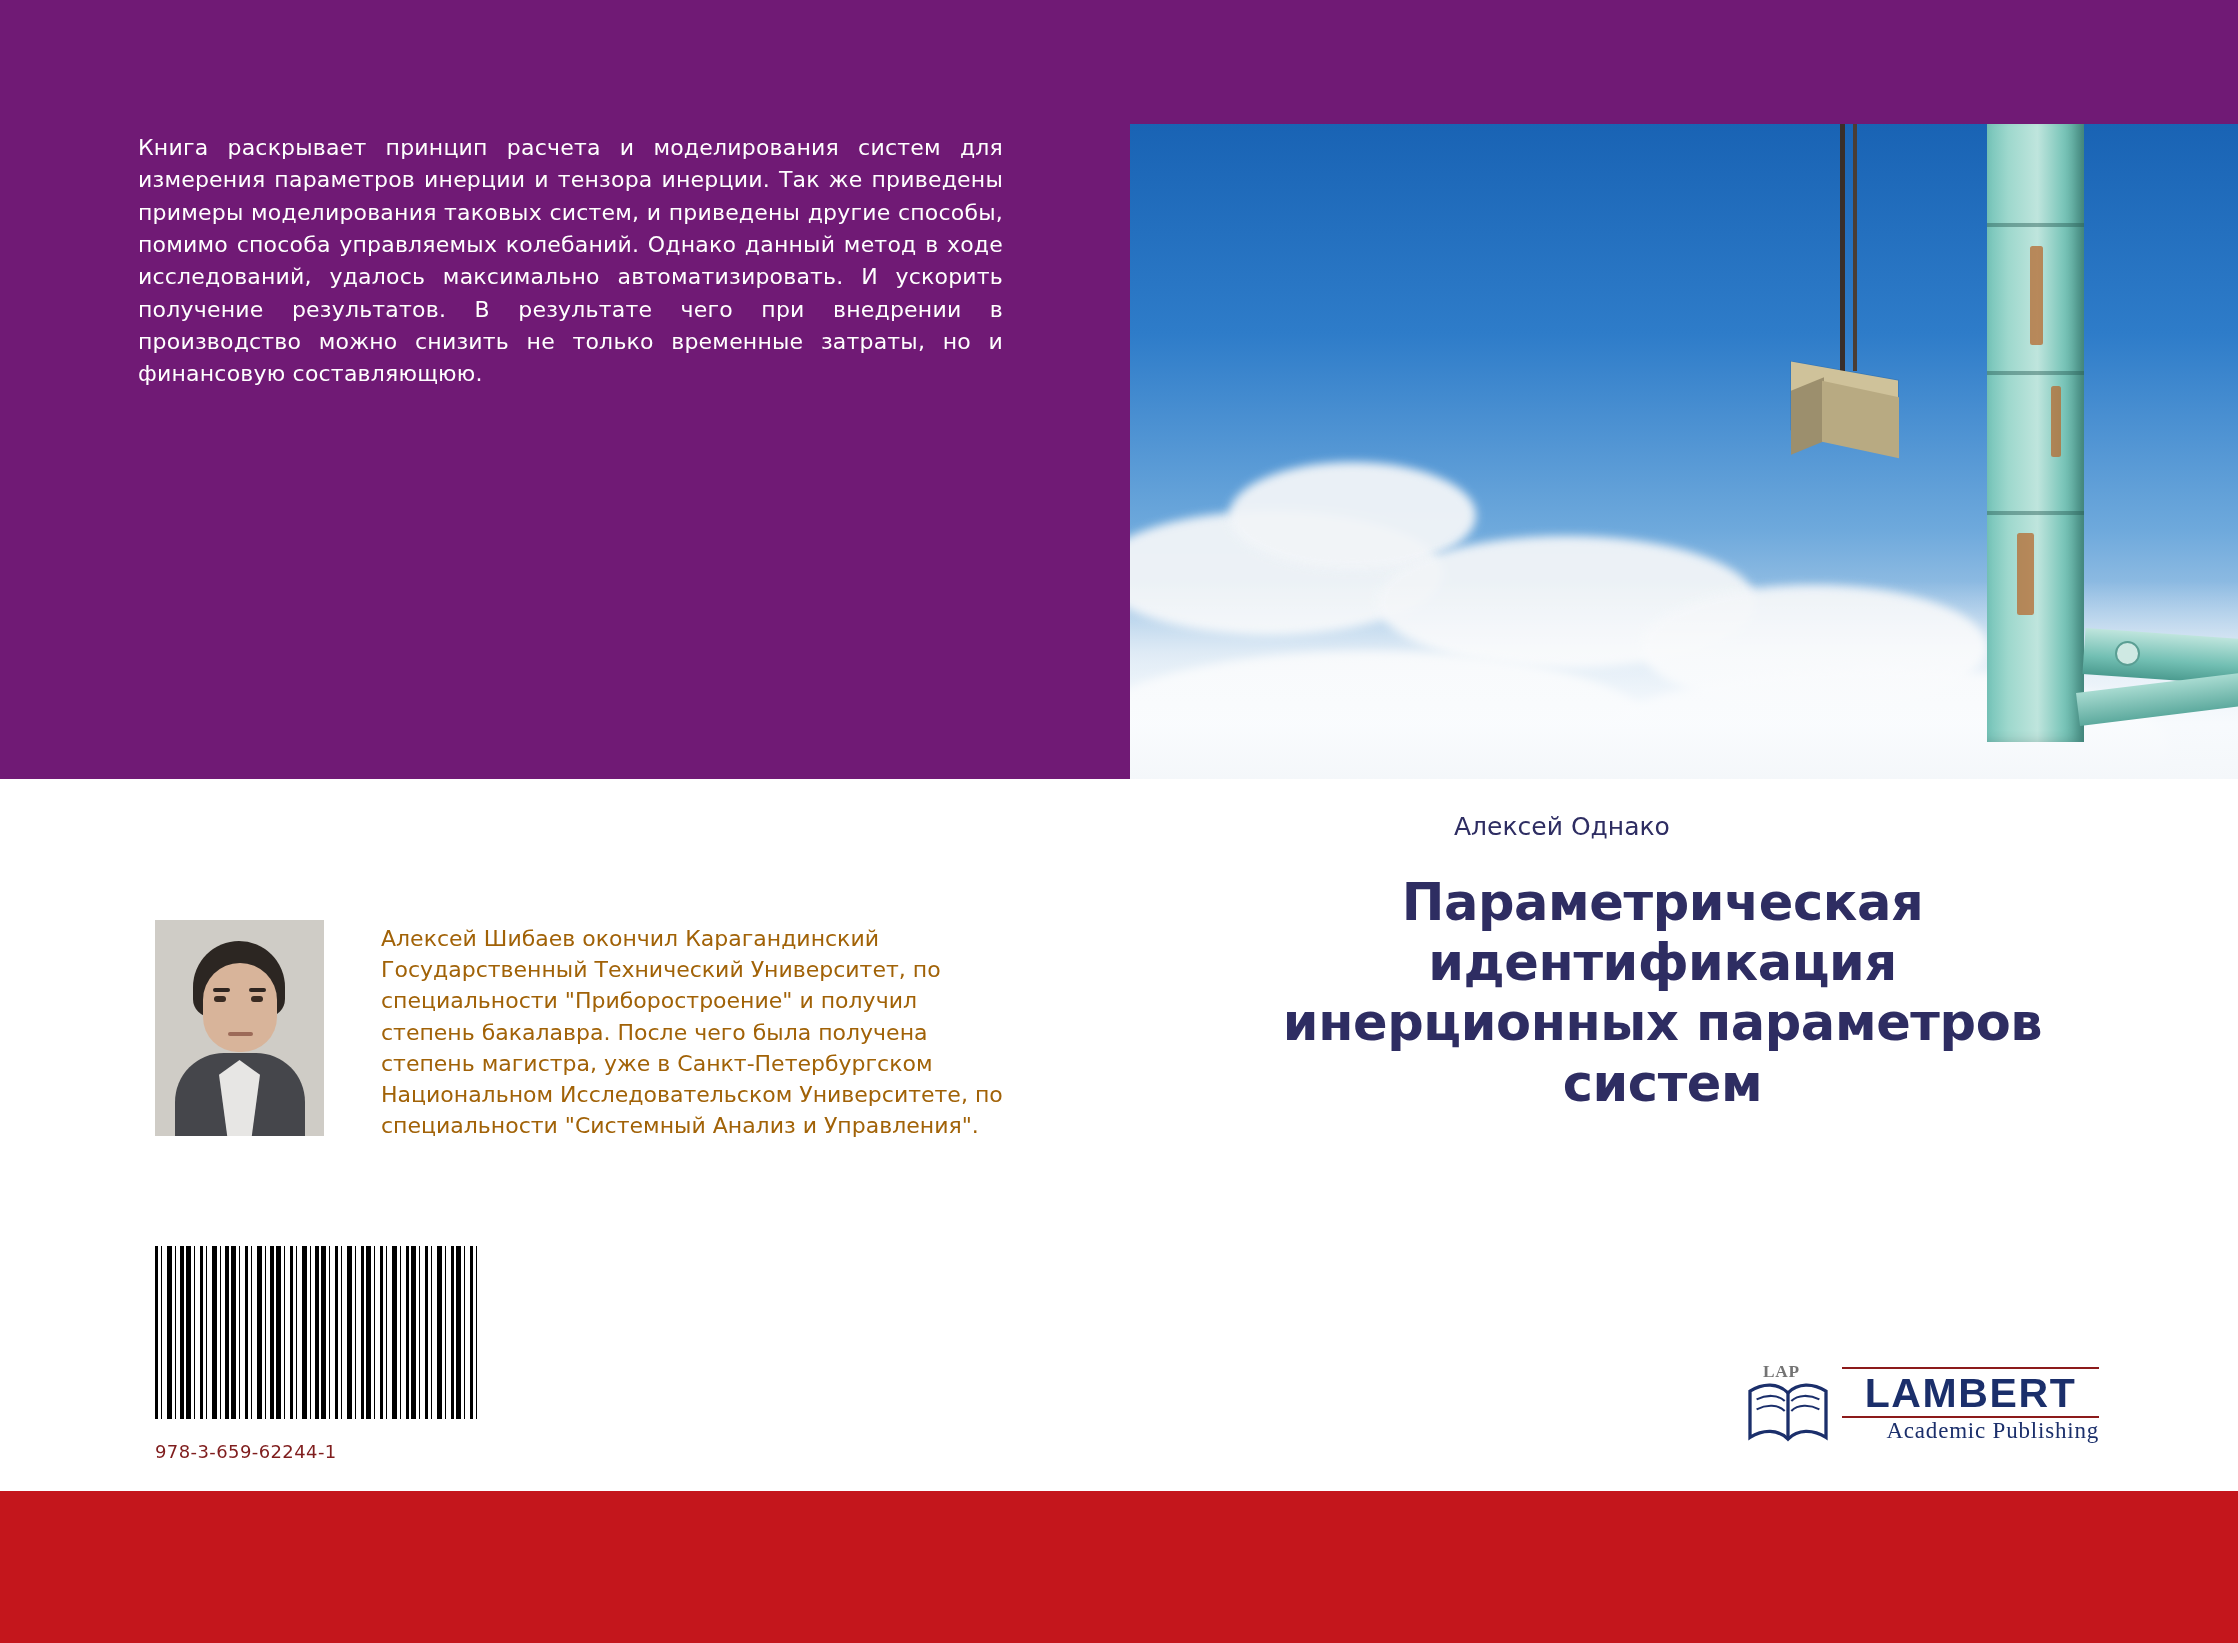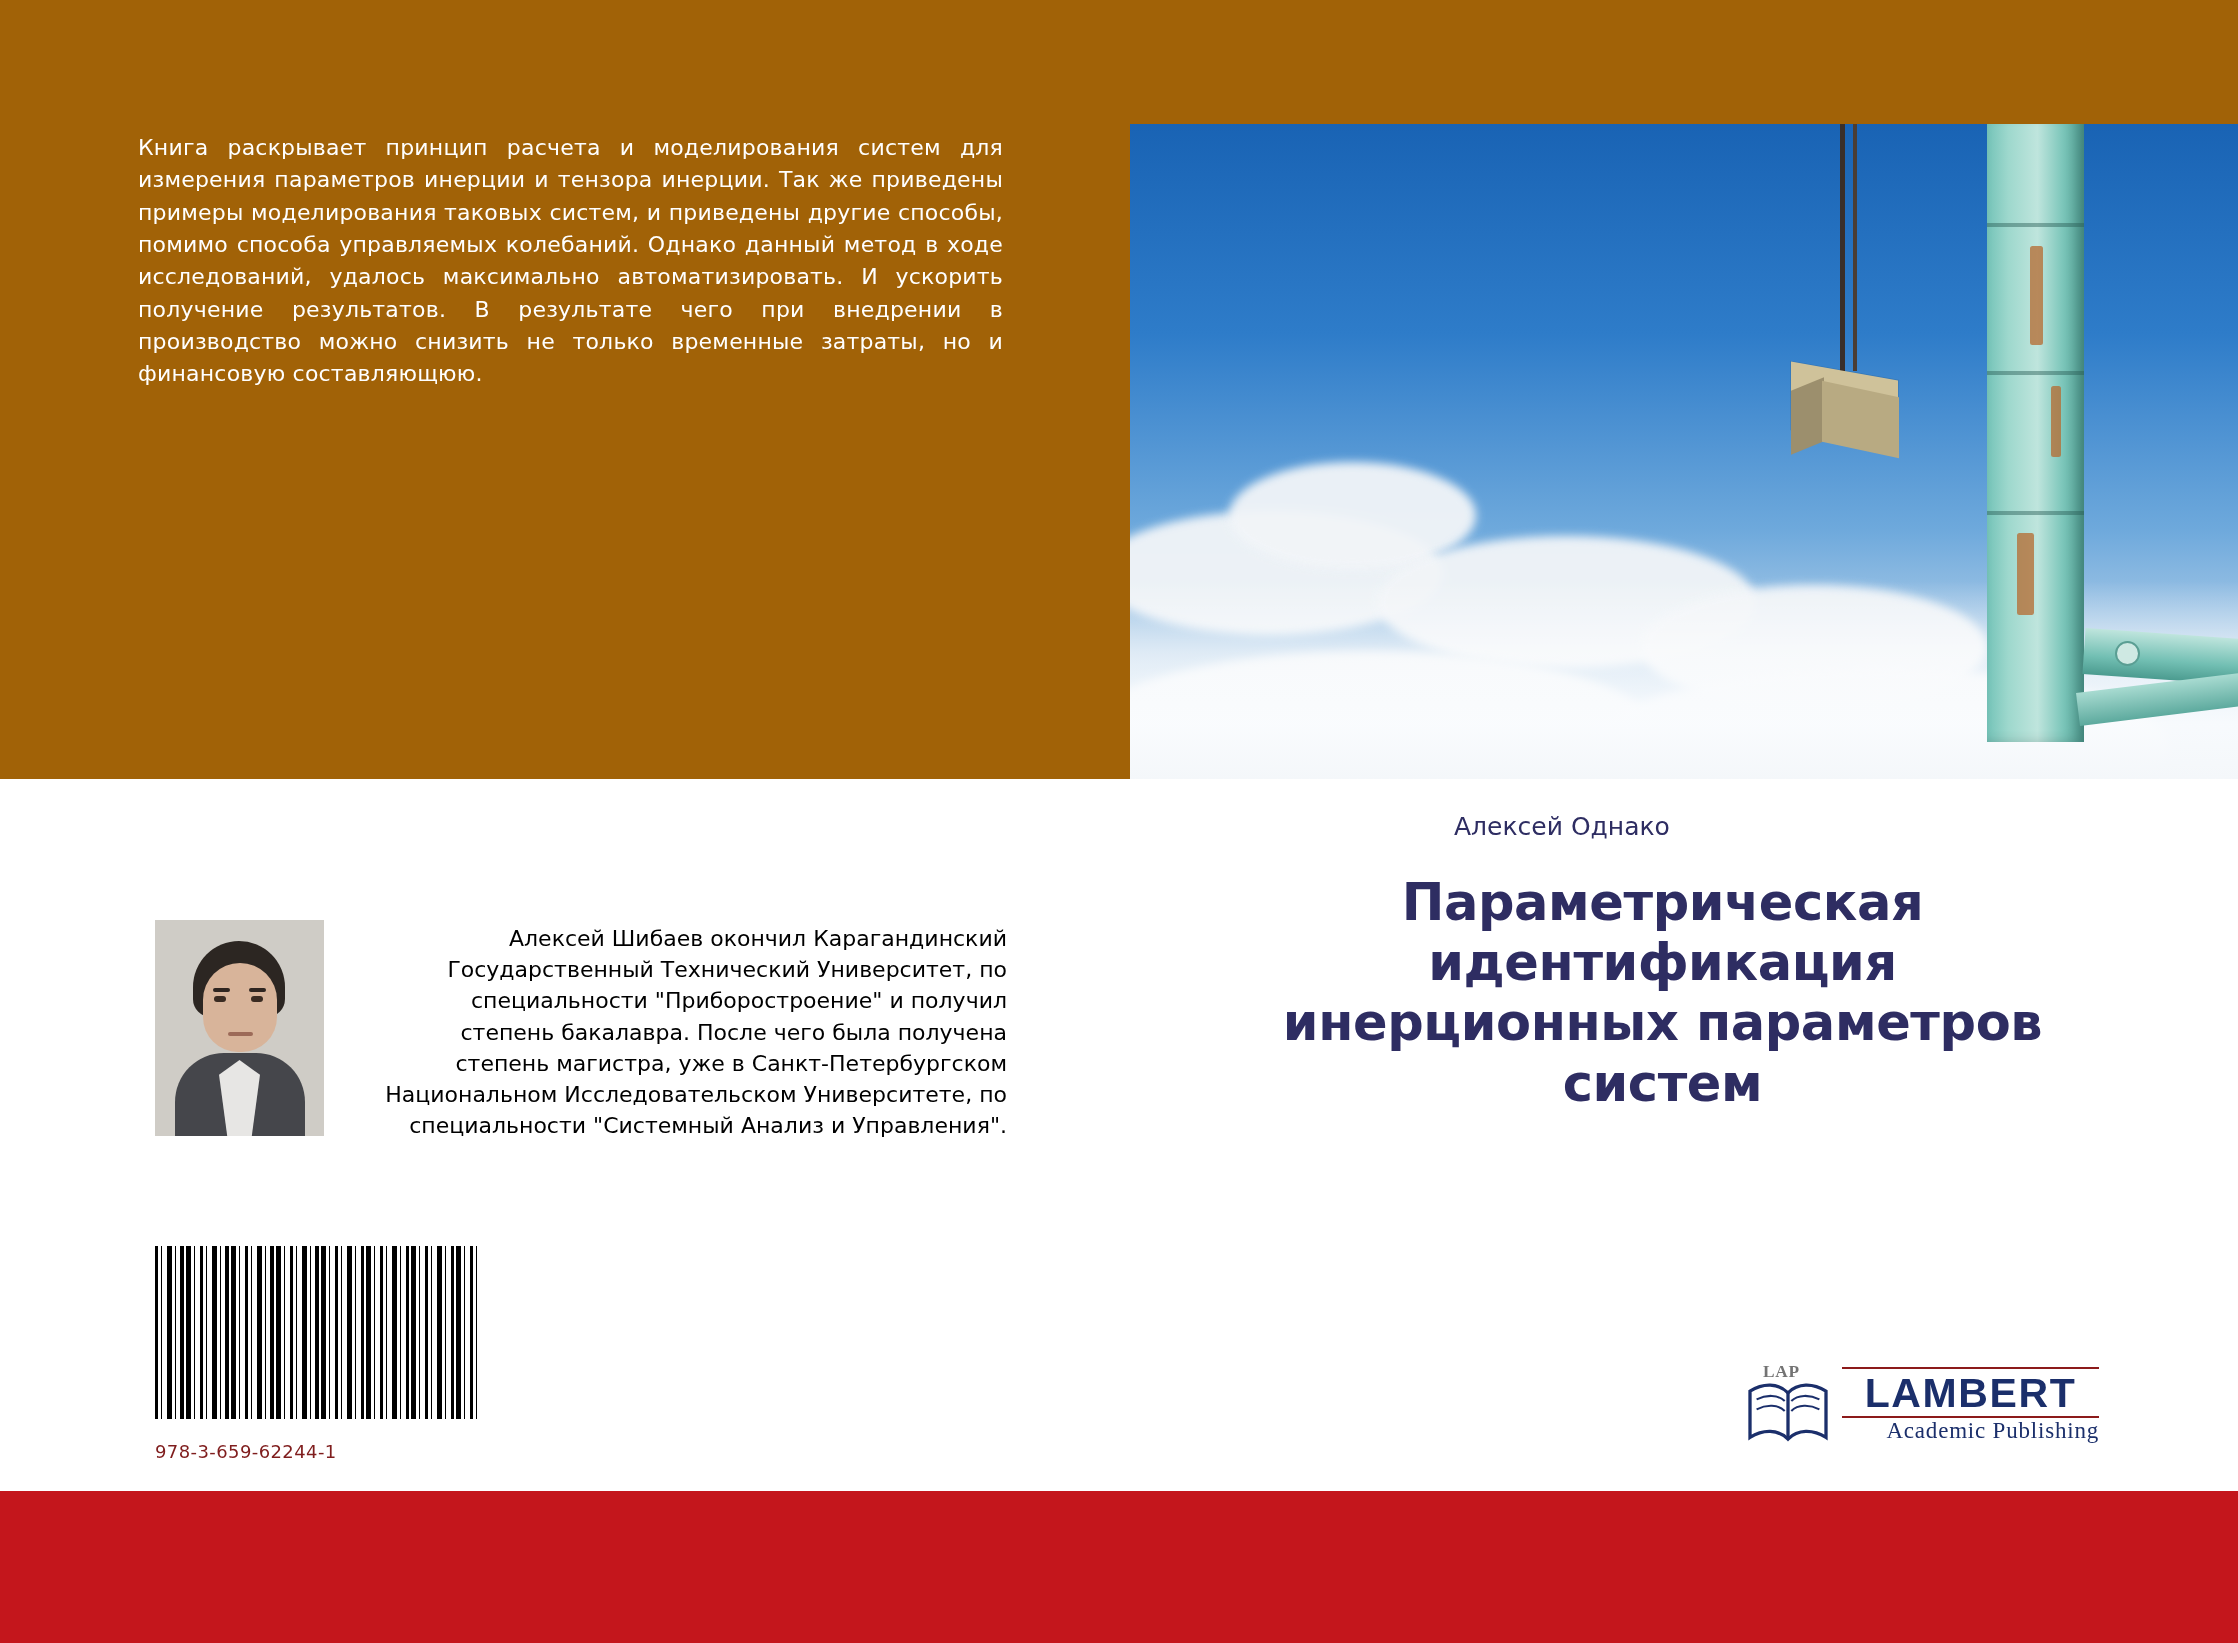--- a/index.html
+++ b/index.html
@@ -14,21 +14,21 @@
     font-family: "DejaVu Sans", sans-serif;
     overflow: hidden;
   }
 
   
   .top-band {
     position: absolute;
     left: 0; top: 0;
     width: 2239px;
     height: 779px;
-    background: #a16207;
+    background: #701a75;
   }
   .blurb {
     position: absolute;
     left: 138px;
     top: 132px;
     width: 865px;
     color: #ffffff;
     font-size: 22px;
     line-height: 1.47;
     text-align: justify;
@@ -225,24 +225,23 @@
   .ap-shirt {
     position: absolute; left: 64px; top: 140px; width: 41px; height: 82px;
     background: #e7e6e4; clip-path: polygon(50% 0, 100% 18%, 78% 100%, 22% 100%, 0 18%);
   }
 
   .bio {
     position: absolute;
     left: 381px;
     top: 923px;
     width: 626px;
-    color: #000000;
+    color: #a16207;
     font-size: 22px;
     line-height: 1.42;
-    text-align: right;
   }
 
   
   .barcode-wrap {
     position: absolute;
     left: 155px;
     top: 1246px;
     width: 330px;
   }
   .barcode {

